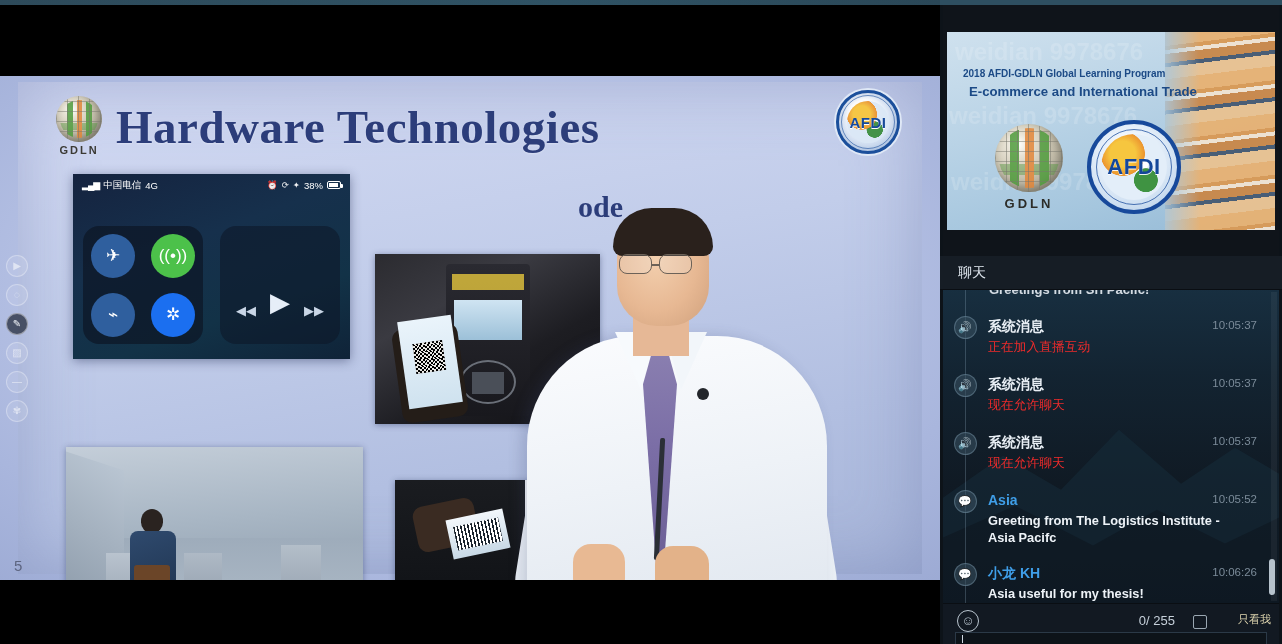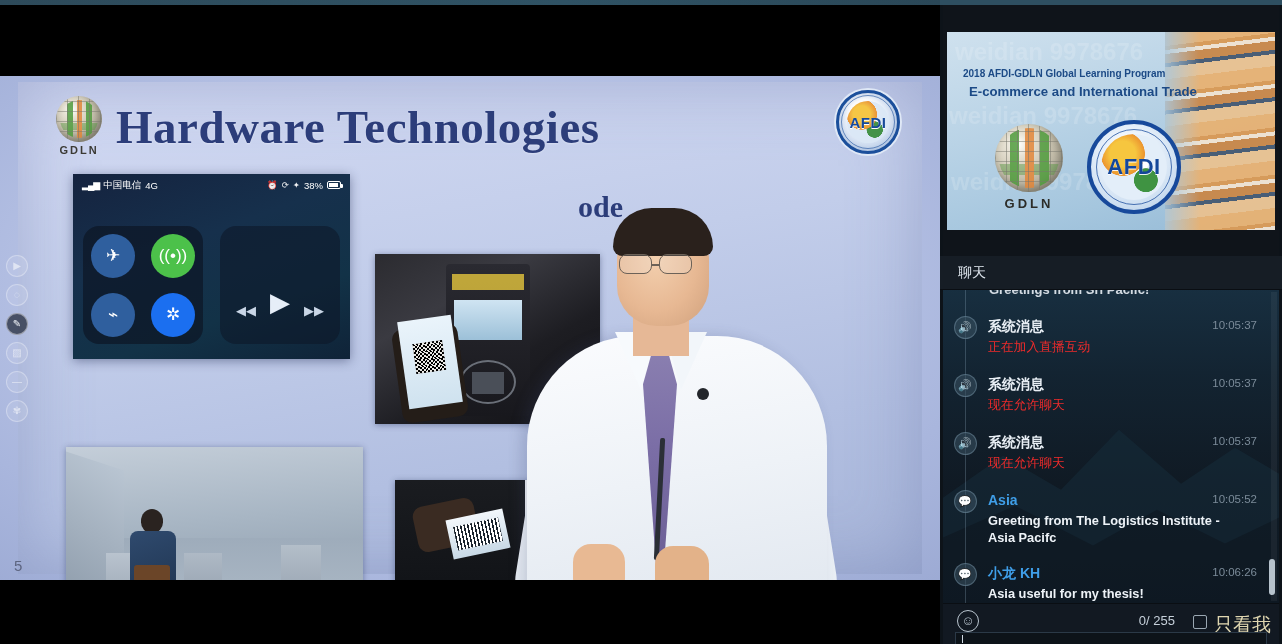--- a/index.html
+++ b/index.html
@@ -322,21 +322,21 @@
   }
   .emoji-btn {
     position:absolute; left:14px; top:6px; width:22px; height:22px; border-radius:50%;
     border:1.5px solid #b9c5cf; color:#b9c5cf; font-size:13px; line-height:19px; text-align:center;
   }
   .counter { position:absolute; right:104px; top:9px; font-size:13px; color:#c6d0da;margin-left:39px; }
   .only-me-box {
     position:absolute; right:72px; top:11px; width:14px; height:14px; border:1.5px solid #9aa7b2; border-radius:2px;
     background:transparent;
   }
-  .only-me-lbl { position:absolute; right:8px; top:8px; font-size:19px; color:#dfd6b0; }
+  .only-me-lbl { position:absolute; right:8px; top:8px; font-size:11px; color:#dfd6b0; }
   .input-box { position:absolute; left:12px; right:12px; bottom:0; height:12px;
     background:#0d1319; border:1px solid #2b3947; border-bottom:none; }
   .caret { position:absolute; left:6px; top:2px; width:1px; height:8px; background:#cfd8e2; }
 </style>
 </head>
 <body>
 
 <div id="app">
 
   <div class="stage">

